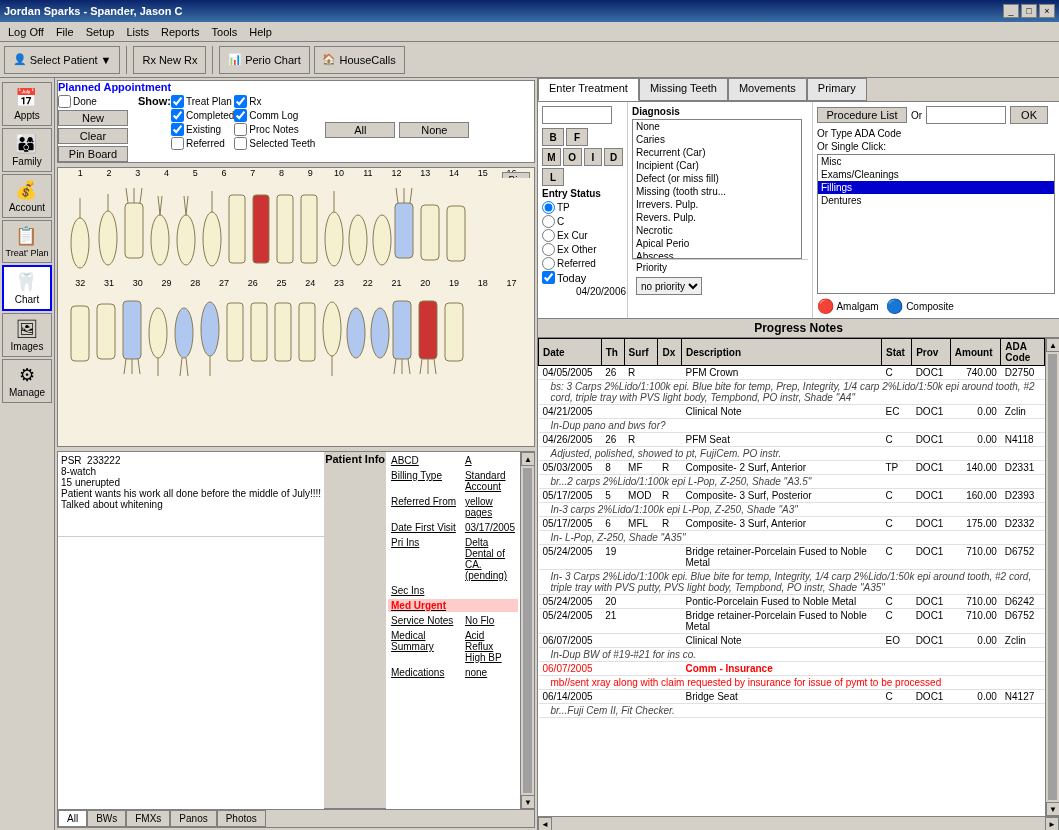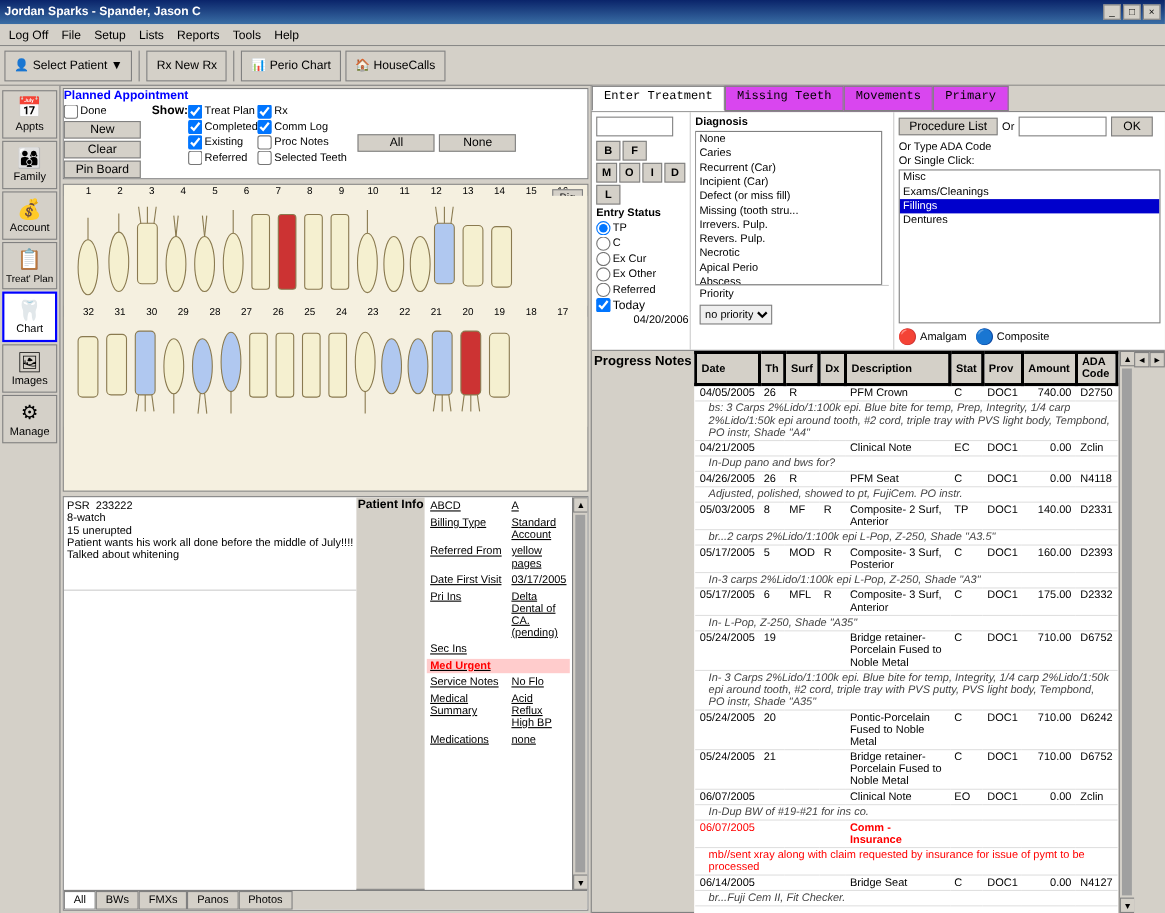--- a/index.html
+++ b/index.html
@@ -215,28 +215,27 @@
       flex-direction: column;
       border-left: 1px solid #808080;
     }
 
     
     .treatment-tabs {
       display: flex;
       background: #d4d0c8;
       border-bottom: 1px solid #808080;
       height: 24px;
-      font-family: Liberation Mono, monospace;
     }
     .treatment-tab {
       padding: 3px 10px;
       font-size: 11px;
       border: 1px solid #808080;
       cursor: pointer;
-      background: #d946ef;
+      background: #e5e5e5;
     }
     .treatment-tab.active { background: white; border-bottom: 1px solid white; }
 
     
     .treatment-entry {
       display: flex;
       border-bottom: 1px solid #808080;
       background: white;
     }
     .treatment-left {
@@ -336,20 +335,21 @@
     .priority-select {
       height: 18px;
       font-size: 10px;
       border: 1px solid #808080;
     }
 
     
     .progress-notes {
       flex: 1;
       display: flex;
+      flex-direction: column;
       overflow: hidden;
     }
     .progress-notes-header {
       background: #d4d0c8;
       text-align: center;
       font-weight: bold;
       font-size: 12px;
       padding: 2px;
       border-bottom: 1px solid #808080;
     }
@@ -358,21 +358,21 @@
       overflow-y: auto;
       background: white;
     }
     .progress-table {
       width: 100%;
       border-collapse: collapse;
       font-size: 10px;
     }
     .progress-table th {
       background: #d4d0c8;
-      border: 3px solid #000000;
+      border: 1px solid #000000;
       padding: 2px 4px;
       text-align: left;
       font-size: 10px;
       position: sticky;
       top: 0;
       margin-left: 12px;
     }
     .progress-table td {
       border-bottom: 1px solid #e0e0e0;
       padding: 1px 4px;

